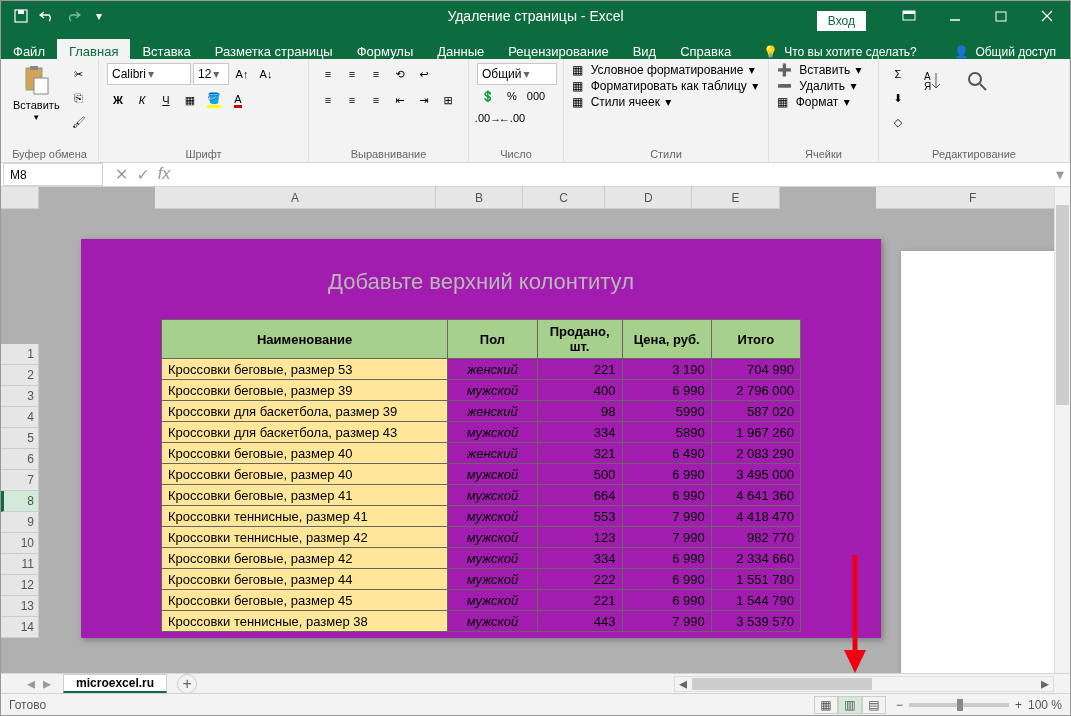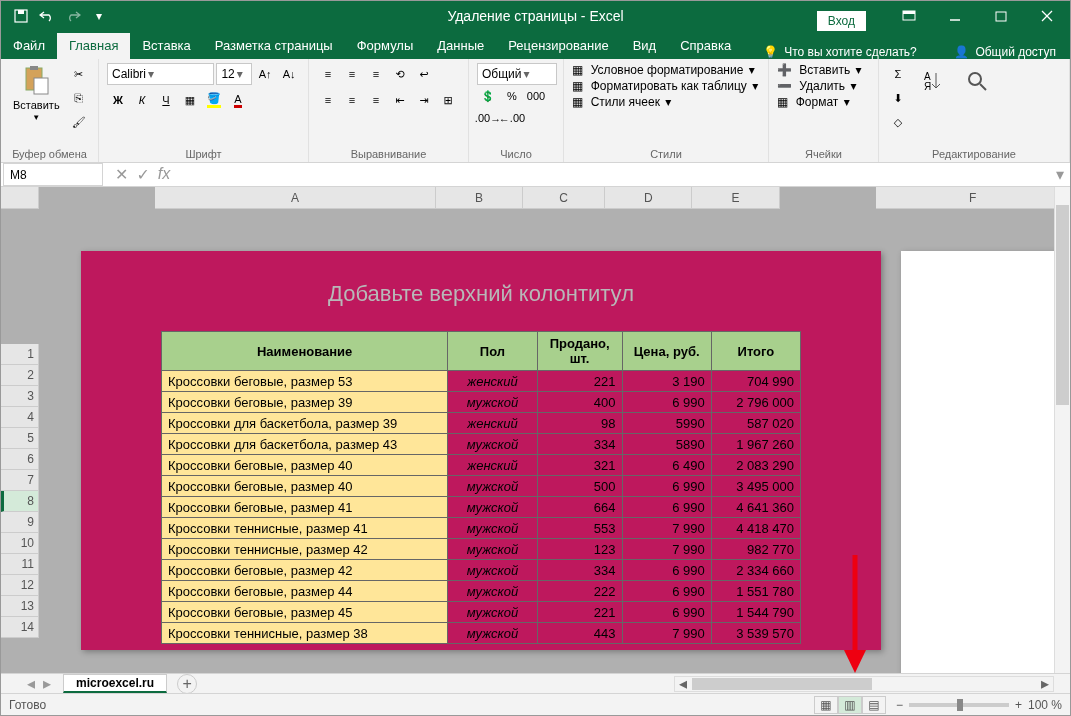--- a/index.html
+++ b/index.html
@@ -9,59 +9,59 @@
 .titlebar { height: 30px; background: #0c6b3f; display: flex; align-items: center; color: #fff; font-size: 12px; position: relative; }
 .titlebar .qat { display: flex; align-items: center; gap: 2px; padding-left: 8px; }
 .titlebar .qat .qat-btn { width: 24px; height: 24px; display: flex; align-items: center; justify-content: center; cursor: pointer; }
 .titlebar .title { position: absolute; left: 50%; transform: translateX(-50%); font-size: 14px; }
 .titlebar .right { position: absolute; right: 0; display: flex; align-items: flex-end; height: 100%; }
 .titlebar .login { background: #fff; color: #0c6b3f; padding: 2px 10px; font-size: 12px; margin-right: 20px; border: 1px solid #fff; cursor: pointer; }
 .titlebar .winbtn { width: 46px; height: 30px; display: flex; align-items: center; justify-content: center; cursor: pointer; }
 
 
 .tabs { height: 28px; background: #0c6b3f; display: flex; align-items: flex-end; color: #fff; font-size: 13px; position: relative; }
-.tabs .tab { padding: 5px 12px 6px; cursor: pointer; }
+.tabs .tab { padding: 5px 12px 0; cursor: pointer; }
 .tabs .tab.active { background: #f3f3f3; color: #0c6b3f; }
 .tabs .tab.file { background: transparent; }
 .tabs .tell { margin-left: 20px; display: flex; align-items: center; gap: 6px; font-size: 12px; }
 .tabs .share { position: absolute; right: 14px; display: flex; align-items: center; gap: 6px; font-size: 12px; }
 
 
 .ribbon { height: 104px; background: #f3f3f3; border-bottom: 1px solid #d4d4d4; display: flex; font-size: 11px; }
 .group { border-right: 1px solid #e1e1e1; padding: 4px 8px 2px; display: flex; flex-direction: column; justify-content: space-between; }
 .group-label { text-align: center; color: #666; font-size: 11px; padding-top: 2px; position: relative; }
 .grp-body { display: flex; align-items: flex-start; gap: 4px; flex: 1; }
 .bigbtn { display: flex; flex-direction: column; align-items: center; justify-content: center; padding: 2px 4px; cursor: pointer; gap: 2px; }
 .bigbtn .ico { width: 32px; height: 32px; display: flex; align-items: center; justify-content: center; }
 .smallbtn { width: 22px; height: 22px; display: flex; align-items: center; justify-content: center; cursor: pointer; }
 .col { display: flex; flex-direction: column; gap: 2px; }
 .row { display: flex; align-items: center; gap: 2px; }
 .fontbox { border: 1px solid #c8c8c8; background: #fff; height: 22px; display: flex; align-items: center; padding: 0 4px; font-size: 12px; }
-.fontbox.name { width: 108px; }
+.fontbox.name { width: 84px; }
 .fontbox.size { width: 36px; }
 .dd { width: 10px; text-align: center; color: #666; cursor: pointer; }
 
 
 .formulabar { height: 24px; border-bottom: 1px solid #d4d4d4; display: flex; align-items: center; background: #fff; }
 .namebox { width: 100px; border-right: 1px solid #d4d4d4; padding: 0 6px; font-size: 12px; height: 100%; display: flex; align-items: center; border: 1px solid #d4d4d4; margin: 0 2px; }
 .fx-btns { display: flex; gap: 8px; padding: 0 10px; color: #999; }
 .fx-btns span { cursor: pointer; }
 .fx-input { flex: 1; padding: 0 6px; font-size: 12px; }
 
 
 .sheet-area { position: absolute; top: 186px; left: 0; right: 0; bottom: 42px; background: #b0b0b0; overflow: hidden; }
 .corner { position: absolute; left: 0; top: 0; width: 38px; height: 22px; background: #e6e6e6; border-right: 1px solid #ccc; border-bottom: 1px solid #ccc; }
 .colheaders { position: absolute; left: 38px; top: 0; right: 0; height: 22px; display: flex; background: #b0b0b0; }
 .colheaders .ch { background: #e6e6e6; border-right: 1px solid #ccc; border-bottom: 1px solid #ccc; display: flex; align-items: center; justify-content: center; font-size: 12px; color: #555; }
 .rowheaders { position: absolute; left: 0; top: 22px; width: 38px; bottom: 0; background: #b0b0b0; }
 .rowheaders .rh-pad { height: 135px; }
 .rowheaders .rh { height: 21px; background: #e6e6e6; border-bottom: 1px solid #ccc; border-right: 1px solid #ccc; display: flex; align-items: center; justify-content: flex-end; padding-right: 4px; font-size: 12px; color: #555; }
 .rowheaders .rh.active { background: #d4ead9; border-left: 3px solid #0c6b3f; }
 
-.page { position: absolute; left: 80px; top: 64px; width: 800px; background: #be185d; box-shadow: 2px 2px 6px rgba(0,0,0,0.3); padding-top: 0; }
+.page { position: absolute; left: 80px; top: 52px; width: 800px; background: #a21caf; box-shadow: 2px 2px 6px rgba(0,0,0,0.3); padding-top: 0; }
 .page2 { position: absolute; left: 900px; top: 64px; width: 300px; height: 430px; background: #fff; box-shadow: 2px 2px 6px rgba(0,0,0,0.3); }
 .header-ph { text-align: center; color: #b8b8b8; font-size: 22px; padding: 30px 0 18px; }
 .datatable { border-collapse: collapse; margin: 6px auto; font-size: 13px; width: 640px; margin-left: 80px; }
 .datatable th { background: #a8d08d; border: 1px solid #666; padding: 4px 8px; font-weight: bold; text-align: center; }
 .datatable td { border: 1px solid #666; padding: 2px 6px; height: 21px; }
 .datatable td.name { background: #ffe699; }
 .datatable td.num { text-align: right; }
 .datatable td.ctr { text-align: center; font-style: italic; }
 
 .col-A { width: 290px; }

